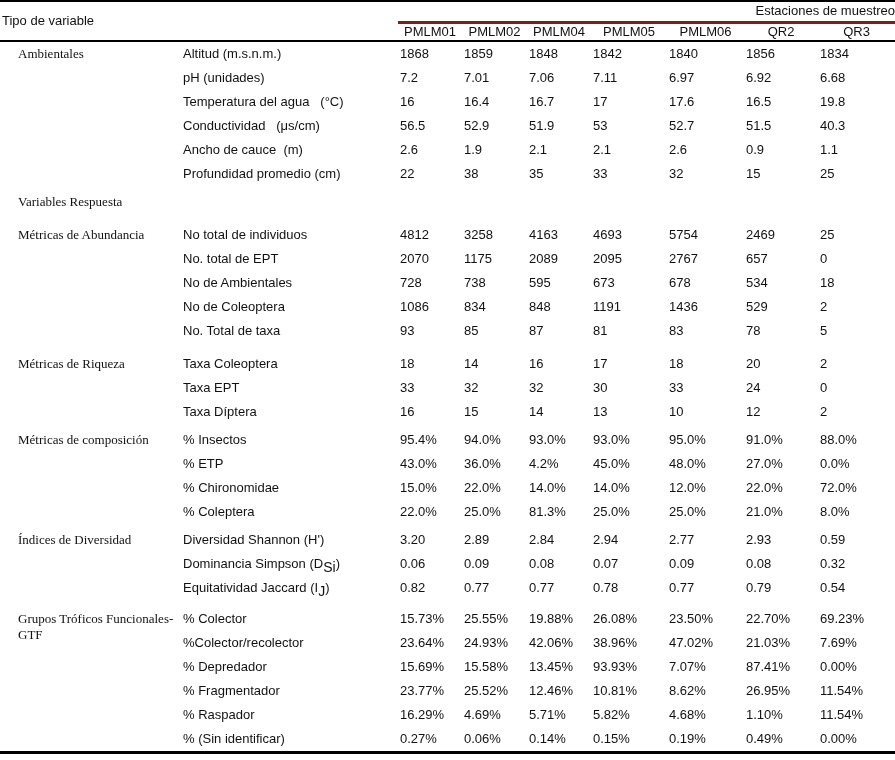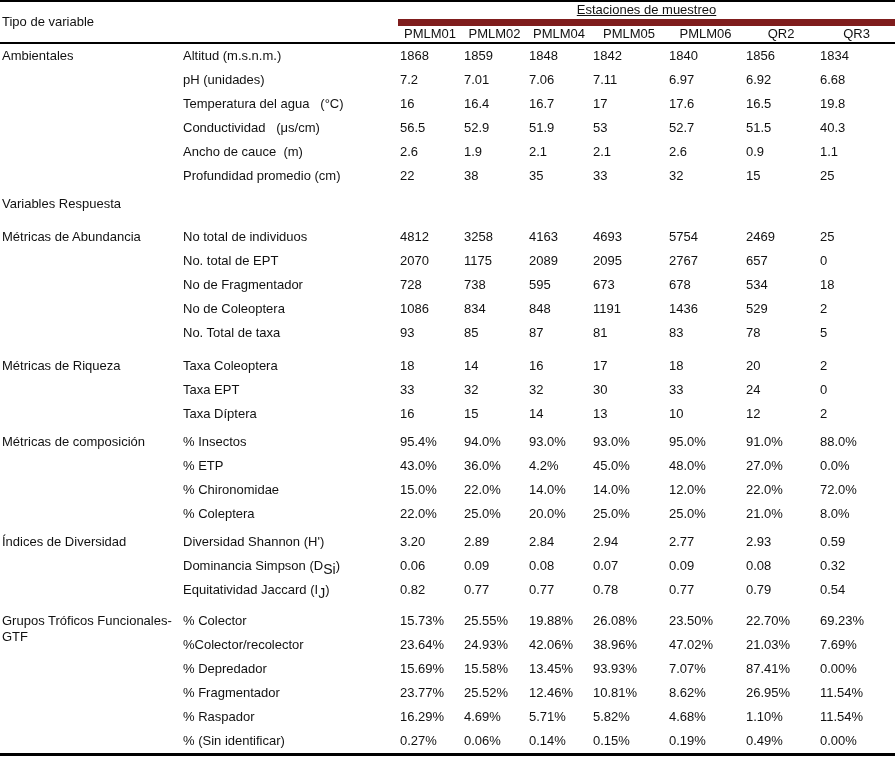--- a/index.html
+++ b/index.html
@@ -27,39 +27,39 @@
     padding: 0;
     overflow: hidden;
     white-space: normal;
   }
   thead th.corner {
     vertical-align: middle;
     padding-left: 2px;
     border-bottom: 2px solid #000;
   }
   thead th.stations-span {
-    text-align: center;
+    text-align: right;
     vertical-align: middle;
     height: 21px;
-    border-bottom: 7px solid #7f1d1d;
-    text-decoration: underline;
+    border-bottom: 3px solid #7f1d1d;
   }
   thead tr.station-row th {
     text-align: center;
     vertical-align: middle;
     height: 16px;
     border-bottom: 2px solid #000;
   }
   tbody td {
     padding: 4px 2px 4px 2px;
     vertical-align: bottom;
   }
   tbody td.group {
     vertical-align: top;
-    padding-left: 2px;
+    padding-left: 18px;
+    font-family: Liberation Serif, serif;
   }
   tbody td.var { padding-left: 2px; }
   tbody td.val { padding-left: 2px; }
   tr.gap-sm td { padding-top: 8px; }
   tr.gap-md td { padding-top: 11px; }
   tr.gap-lg td { padding-top: 13px; margin-left: 37px; }
   sub {
     font-size: 14px;
     line-height: 0;
   }
@@ -174,21 +174,21 @@
         <td class="var">No. total de EPT</td>
         <td class="val">2070</td>
         <td class="val">1175</td>
         <td class="val">2089</td>
         <td class="val">2095</td>
         <td class="val">2767</td>
         <td class="val">657</td>
         <td class="val">0</td>
       </tr>
       <tr>
-        <td class="var">No de Fragmentador</td>
+        <td class="var">No de Ambientales</td>
         <td class="val">728</td>
         <td class="val">738</td>
         <td class="val">595</td>
         <td class="val">673</td>
         <td class="val">678</td>
         <td class="val">534</td>
         <td class="val">18</td>
       </tr>
       <tr>
         <td class="var">No de Coleoptera</td>
@@ -269,21 +269,21 @@
         <td class="val">14.0%</td>
         <td class="val">14.0%</td>
         <td class="val">12.0%</td>
         <td class="val">22.0%</td>
         <td class="val">72.0%</td>
       </tr>
       <tr>
         <td class="var">% Coleptera</td>
         <td class="val">22.0%</td>
         <td class="val">25.0%</td>
-        <td class="val">20.0%</td>
+        <td class="val">81.3%</td>
         <td class="val">25.0%</td>
         <td class="val">25.0%</td>
         <td class="val">21.0%</td>
         <td class="val">8.0%</td>
       </tr>
       <tr class="gap-sm">
         <td rowspan="3" class="group">Índices de Diversidad</td>
         <td class="var">Diversidad Shannon (H')</td>
         <td class="val">3.20</td>
         <td class="val">2.89</td>

